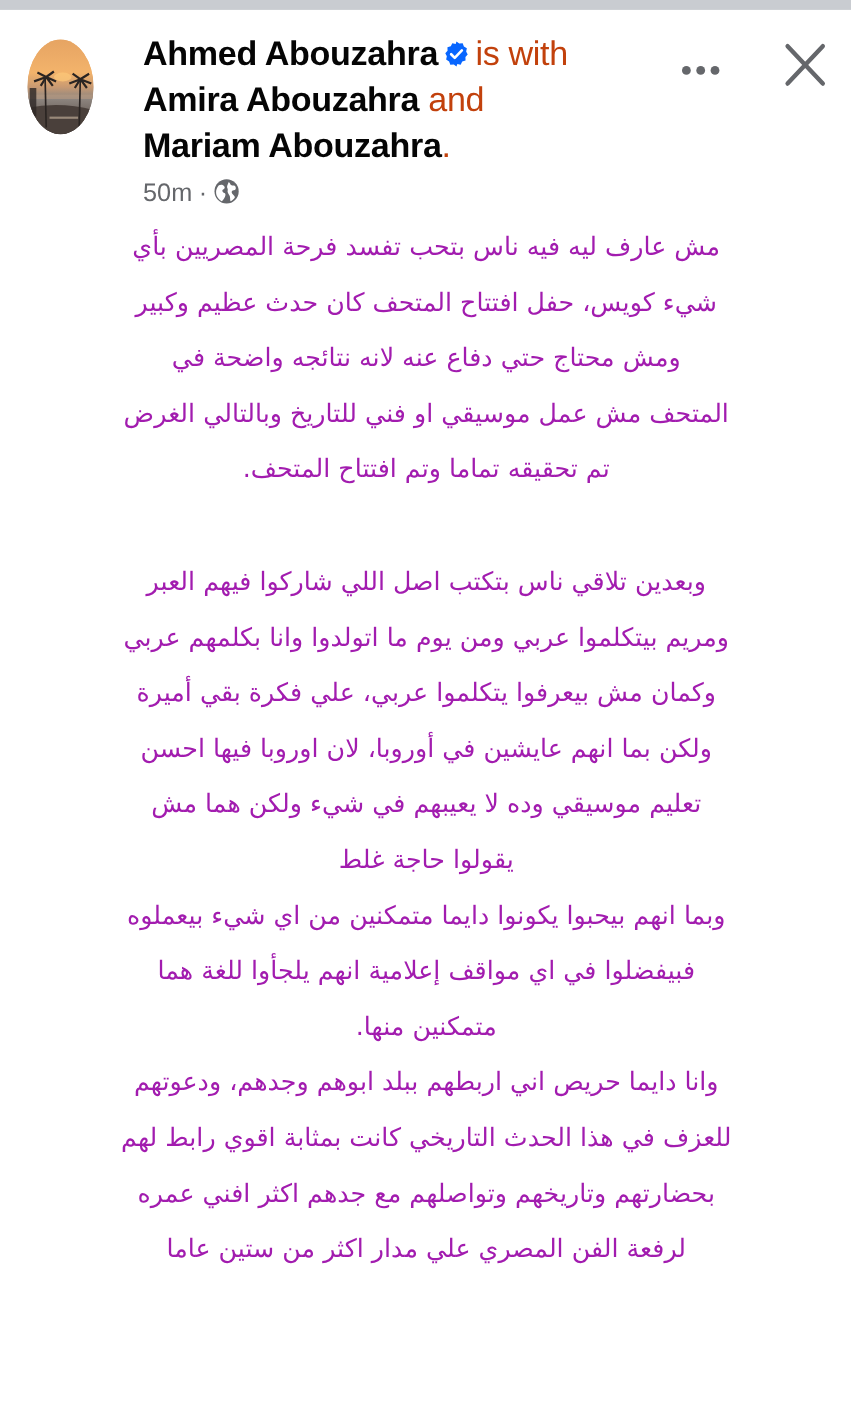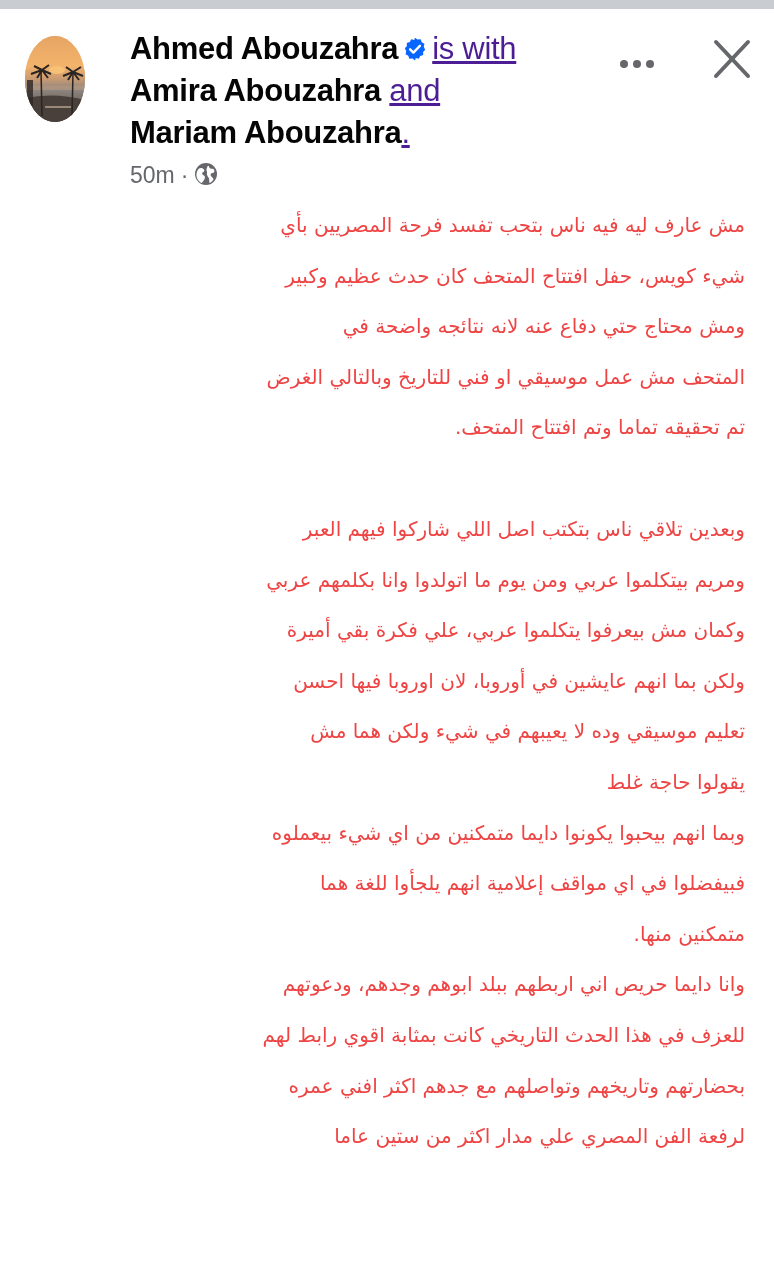--- a/index.html
+++ b/index.html
@@ -46,23 +46,22 @@
     width: 460px;
     font-size: 31px;
     line-height: 42px;
     letter-spacing: -0.3px;
   }
   .name {
     font-weight: bold;
     color: #050505;
   }
   .muted {
-    color: #4c1d95;
+    color: #c2410c;
     font-weight: normal;
-    text-decoration: underline;
   }
   .verified {
     display: inline-block;
     width: 26px;
     height: 26px;
     vertical-align: -3px;
     margin: 0 4px 0 4px;
   }
   .meta {
     position: absolute;
@@ -104,25 +103,25 @@
     width: 48px;
     height: 50px;
     cursor: pointer;
   }
   .post-body {
     position: absolute;
     left: 30px;
     top: 200px;
     width: 715px;
     direction: rtl;
-    text-align: right;
+    text-align: center;
     font-family: "DejaVu Sans", sans-serif;
-    font-size: 20px;
+    font-size: 23px;
     line-height: 50.6px;
-    color: #ef4444;
+    color: #a21caf;
   }
   .para {
     margin: 0;
     padding: 0;
   }
   .para-line {
     display: block;
     white-space: nowrap;
   }
   .gap {

